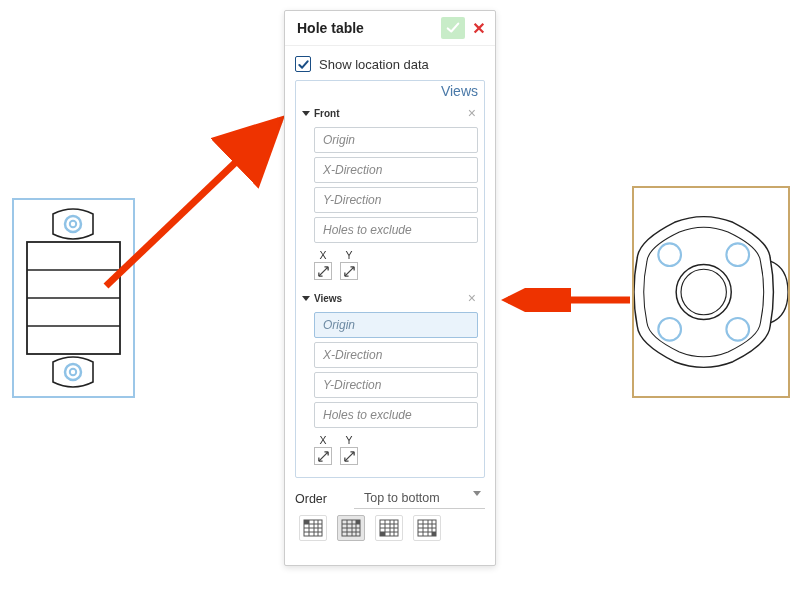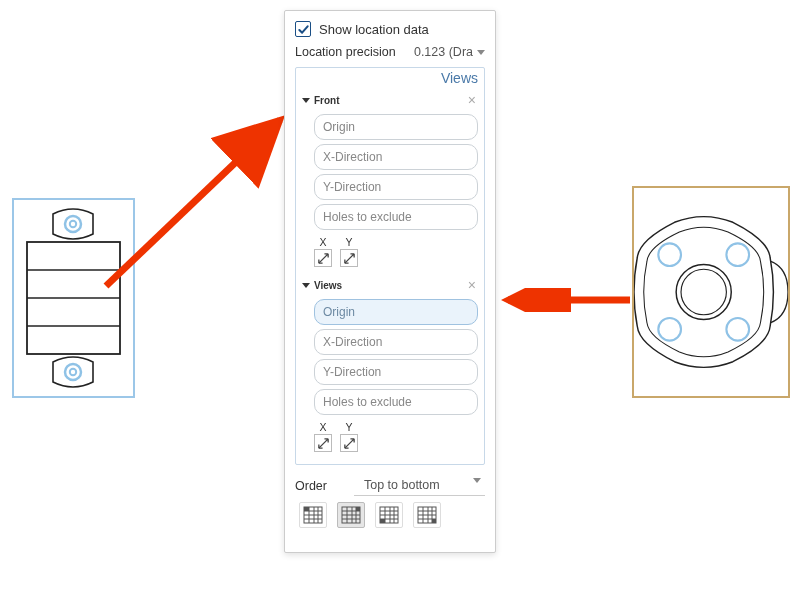--- a/index.html
+++ b/index.html
@@ -102,27 +102,28 @@
   }
   .chevron {
     width: 0; height: 0;
     border-left: 4px solid transparent;
     border-right: 4px solid transparent;
     border-top: 5px solid #333;
   }
   .view-close { color: #aaa; font-size: 14px; cursor: pointer; padding: 0 2px; }
   .field {
     border: 1px solid #ccd2d7;
-    border-radius: 10px;
+    border-radius: 2px;
     background: #fff;
     padding: 5px 8px;
     margin: 4px 0 0 12px;
     font-size: 12px;
     color: #888;
     cursor: text;
+    font-style: italic;
   }
   .field.selected {
     background: #eaf3fb;
     border-color: #9fc2e0;
     color: #6d8aa3;
   }
   .xy-row {
     display: flex; gap: 8px;
     margin: 6px 0 2px 12px;
   }
@@ -243,38 +244,44 @@
 <svg class="arrow" style="left:498px; top:288px;" width="140" height="24">
   <defs>
     <marker id="ah2" markerWidth="12" markerHeight="12" refX="9" refY="5" orient="auto">
       <path d="M0 0 L10 5 L0 10 Z" fill="#e30"></path>
     </marker>
   </defs>
   <line x1="132" y1="12" x2="10" y2="12" stroke="#e30" stroke-width="7" marker-end="url(#ah2)"></line>
 </svg>
 
 <div class="panel">
+  <div class="panel-header">
+    <span class="panel-title">Hole table</span>
+    <div class="panel-actions">
+      <div class="btn-ok">
+        <svg viewBox="0 0 16 16">
+            <path d="M2 8.5 L6 12 L14 3" fill="none" stroke="#fff" stroke-width="2.4" stroke-linecap="round" stroke-linejoin="round"></path>
+          </svg>
+      </div>
+      <div class="btn-cancel">
+        <span>✕</span>
+      </div>
+    </div>
+  </div>
 
   <div class="panel-body">
     <div class="row-check">
       <div class="checkbox">
         <svg viewBox="0 0 12 12">
             <path d="M1.5 6.5 L4.5 9.5 L10.5 2.5" fill="none" stroke="#1a4e85" stroke-width="2.2" stroke-linecap="round" stroke-linejoin="round"></path>
           </svg>
       </div>
       <span>Show location data</span>
     </div>
 
-    <div class="row-precision">
-      <span>Location precision</span>
-      <div class="select">
-        <span>0.123 (Dra</span>
-        <div class="caret-down"></div>
-      </div>
-    </div>
 
     <div class="views-box">
       <div class="views-label">Views</div>
 
       <div class="view-section">
         <div class="view-header">
           <div class="view-title">
             <div class="chevron"></div>
             <span>Front</span>
           </div>

